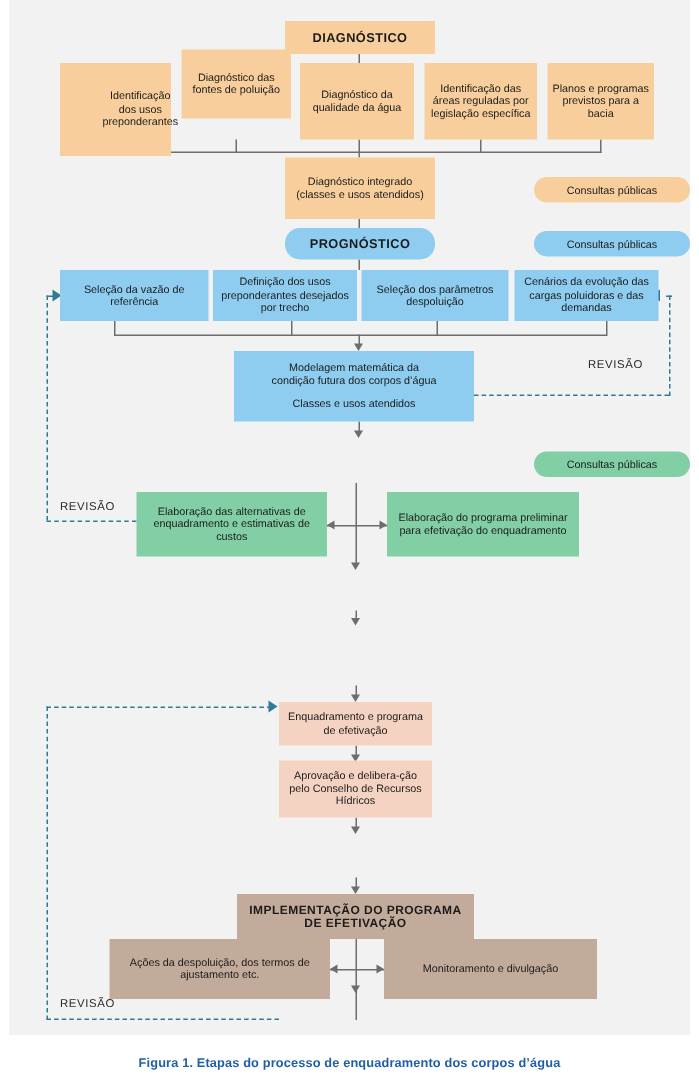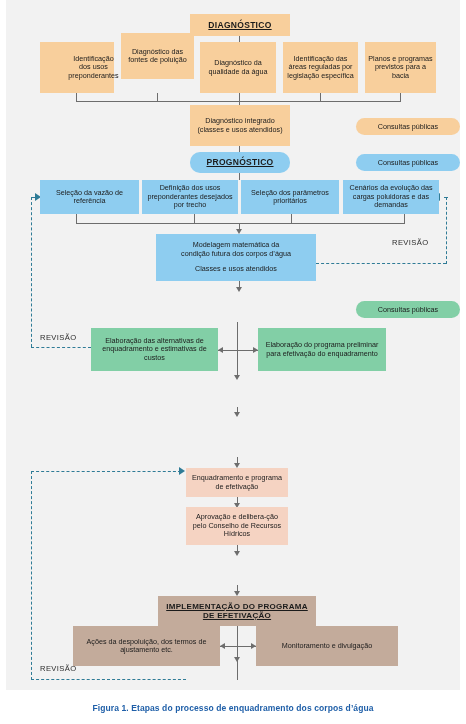--- a/index.html
+++ b/index.html
@@ -41,21 +41,21 @@
     line-height:1.18;
     padding:2px 3px;
     z-index:10;
   }
   .t-orange{background:#f8cf9c;}
   .t-blue{background:#8ecdf0;}
   .t-green{background:#82cfa6;}
   .t-pink{background:#f5d3c2;}
   .t-brown{background:#c3ab9b;}
 
-  .hdr{font-weight:bold;letter-spacing:.3px;text-decoration:underline;}
+  .hdr{font-weight:bold;letter-spacing:.3px;}
 
   .pill{
     position:absolute;
     border-radius:14px;
     display:flex;align-items:center;justify-content:center;
     color:#1b1b1b;
     z-index:10;
   }
   .pill-orange{background:#f8cf9c;}
   .pill-blue{background:#8ecdf0;}
@@ -121,21 +121,21 @@
 </head>
 <body>
 
 <div id="page">
   <div class="canvas">
 
     <div class="box t-orange hdr" style="left:184px;top:8px;width:100px;height:22px;font-size:8.5px;">DIAGNÓSTICO</div>
 
     <div class="ln lnv" style="left:233px;top:30px;height:6px;"></div>
 
-    <div class="box t-orange" style="left:34px;top:36px;width:74px;height:51px;font-size:7.2px;padding-left:36px;">Identificação dos usos preponderantes</div>
+    <div class="box t-orange" style="left:34px;top:36px;width:74px;height:62px;font-size:7.2px;padding-left:36px;">Identificação dos usos preponderantes</div>
     <div class="box t-orange" style="left:115px;top:27px;width:73px;height:46px;font-size:7.2px;">Diagnóstico das fontes de poluição</div>
     <div class="box t-orange" style="left:277px;top:36px;width:75px;height:51px;font-size:7.2px;">Identificação das áreas reguladas por legislação específica</div>
     <div class="box t-orange" style="left:194px;top:36px;width:76px;height:51px;font-size:7.2px;">Diagnóstico da qualidade da água</div>
     <div class="box t-orange" style="left:359px;top:36px;width:71px;height:51px;font-size:7.2px;">Planos e programas previstos para a bacia</div>
 
     <div class="ln lnv" style="left:70px;top:87px;height:9px;"></div>
     <div class="ln lnv" style="left:151px;top:87px;height:9px;"></div>
     <div class="ln lnv" style="left:233px;top:87px;height:9px;"></div>
     <div class="ln lnv" style="left:314px;top:87px;height:9px;"></div>
     <div class="ln lnv" style="left:394px;top:87px;height:9px;"></div>
@@ -149,21 +149,21 @@
     <div class="ln lnv" style="left:233px;top:140px;height:6px;"></div>
 
     <div class="box t-blue hdr" style="left:184px;top:146px;width:100px;height:21px;font-size:8.5px;border-radius:10px;">PROGNÓSTICO</div>
 
     <div class="pill pill-blue" style="left:350px;top:148px;width:104px;height:17px;font-size:7.2px;">Consultas públicas</div>
 
     <div class="ln lnv" style="left:233px;top:167px;height:7px;"></div>
 
     <div class="box t-blue" style="left:34px;top:174px;width:99px;height:34px;font-size:7.2px;">Seleção da vazão de referência</div>
     <div class="box t-blue" style="left:136px;top:174px;width:96px;height:34px;font-size:7.2px;">Definição dos usos preponderantes desejados por trecho</div>
-    <div class="box t-blue" style="left:235px;top:174px;width:98px;height:34px;font-size:7.2px;">Seleção dos parâmetros prioritários</div>
+    <div class="box t-blue" style="left:235px;top:174px;width:98px;height:34px;font-size:7.2px;">Seleção dos parâmetros despoluição</div>
     <div class="box t-blue" style="left:337px;top:174px;width:96px;height:34px;font-size:7.2px;">Cenários da evolução das cargas poluidoras e das demandas</div>
 
     <div class="ln lnv" style="left:70px;top:208px;height:10px;"></div>
     <div class="ln lnv" style="left:188px;top:208px;height:10px;"></div>
     <div class="ln lnv" style="left:285px;top:208px;height:10px;"></div>
     <div class="ln lnv" style="left:398px;top:208px;height:10px;"></div>
     <div class="ln lnh" style="left:70px;top:217px;width:328px;"></div>
     <div class="ln lnv" style="left:233px;top:217px;height:8px;"></div>
     <div class="arrow-d" style="left:230px;top:223px;"></div>
 

